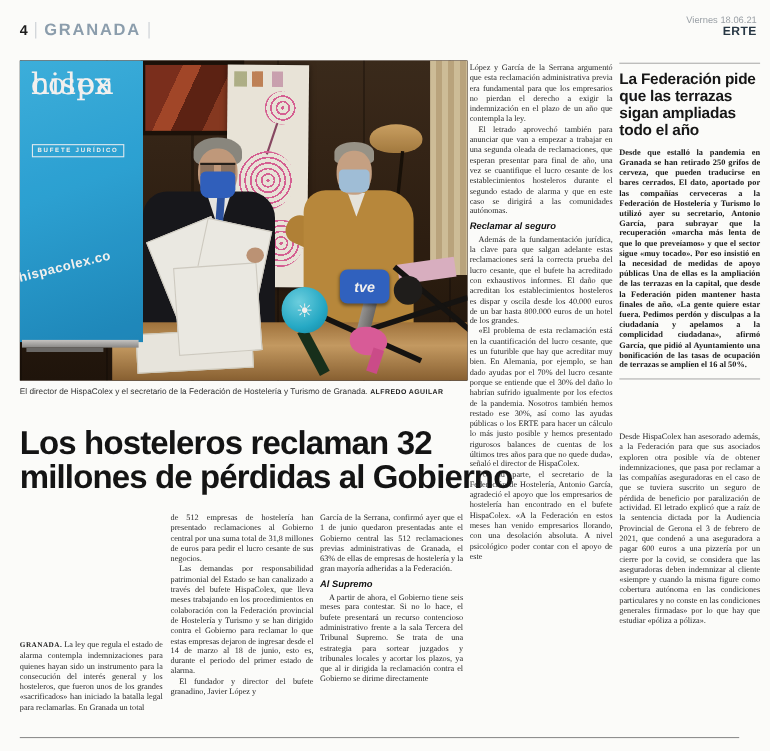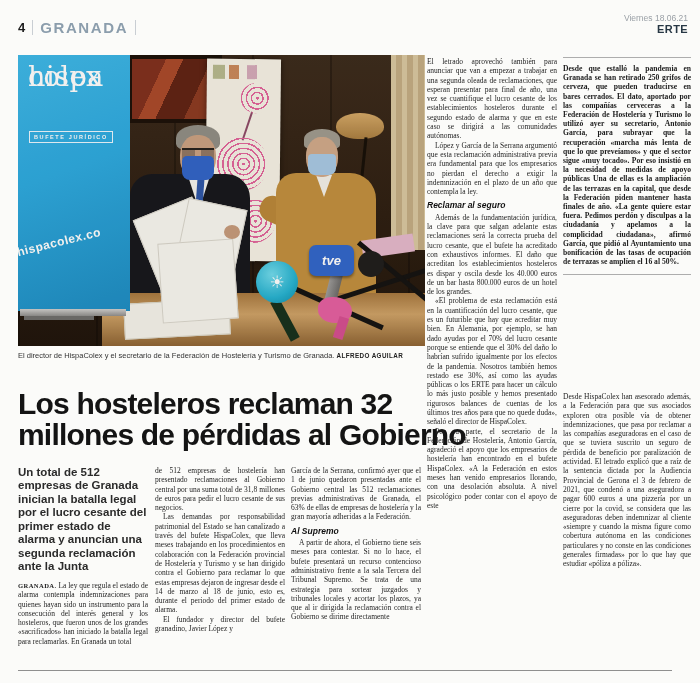--- a/index.html
+++ b/index.html
@@ -204,49 +204,49 @@
     <div class="ribbon-tail"></div>
     <div class="photo-tint"></div>
   </div>
 
   <div class="caption">
     <span>El director de HispaColex y el secretario de la Federación de Hostelería y Turismo de Granada.</span>
     <span class="credit">ALFREDO AGUILAR</span>
   </div>
 
   <h1 class="headline">Los hosteleros reclaman 32 millones de pérdidas al Gobierno</h1>
-  <div class="standfirst">Un total de 512 empresas de Granada inician la batalla legal por el lucro cesante del primer estado de alarma y anuncian una segunda reclamación ante la Junta</div>
 
   <div class="colbody c1">
       <p class="bodyp"><b class="dateline">GRANADA.</b> La ley que regula el estado de alarma contempla indemnizaciones para quienes hayan sido un instrumento para la consecución del interés general y los hosteleros, que fueron unos de los grandes «sacrificados» han iniciado la batalla legal para reclamarlas. En Granada un total</p>
     </div>
   <div class="colbody c2">
       <p class="bodyp">de 512 empresas de hostelería han presentado reclamaciones al Gobierno central por una suma total de 31,8 millones de euros para pedir el lucro cesante de sus negocios.</p>
       <p class="bodyp">Las demandas por responsabilidad patrimonial del Estado se han canalizado a través del bufete HispaColex, que lleva meses trabajando en los procedimientos en colaboración con la Federación provincial de Hostelería y Turismo y se han dirigido contra el Gobierno para reclamar lo que estas empresas dejaron de ingresar desde el 14 de marzo al 18 de junio, esto es, durante el periodo del primer estado de alarma.</p>
       <p class="bodyp">El fundador y director del bufete granadino, Javier López y</p>
     </div>
   <div class="colbody c3">
       <p class="bodyp">García de la Serrana, confirmó ayer que el 1 de junio quedaron presentadas ante el Gobierno central las 512 reclamaciones previas administrativas de Granada, el 63% de ellas de empresas de hostelería y la gran mayoría adheridas a la Federación.</p>
       <h4 class="subhead">Al Supremo</h4>
       <p class="bodyp">A partir de ahora, el Gobierno tiene seis meses para contestar. Si no lo hace, el bufete presentará un recurso contencioso administrativo frente a la sala Tercera del Tribunal Supremo. Se trata de una estrategia para sortear juzgados y tribunales locales y acortar los plazos, ya que al ir dirigida la reclamación contra el Gobierno se dirime directamente</p>
     </div>
   <div class="colbody c4">
+      <p class="bodyp">López y García de la Serrana argumentó que esta reclamación administrativa previa era fundamental para que los empresarios no pierdan el derecho a exigir la indemnización en el plazo de un año que contempla la ley.</p>
       <p class="bodyp">El letrado aprovechó también para anunciar que van a empezar a trabajar en una segunda oleada de reclamaciones, que esperan presentar para final de año, una vez se cuantifique el lucro cesante de los establecimientos hosteleros durante el segundo estado de alarma y que en este caso se dirigirá a las comunidades autónomas.</p>
-      <p class="bodyp">López y García de la Serrana argumentó que esta reclamación administrativa previa era fundamental para que los empresarios no pierdan el derecho a exigir la indemnización en el plazo de un año que contempla la ley.</p>
       <h4 class="subhead">Reclamar al seguro</h4>
       <p class="bodyp">Además de la fundamentación jurídica, la clave para que salgan adelante estas reclamaciones será la correcta prueba del lucro cesante, que el bufete ha acreditado con exhaustivos informes. El daño que acreditan los establecimientos hosteleros es dispar y oscila desde los 40.000 euros de un bar hasta 800.000 euros de un hotel de los grandes.</p>
       <p class="bodyp">«El problema de esta reclamación está en la cuantificación del lucro cesante, que es un futurible que hay que acreditar muy bien. En Alemania, por ejemplo, se han dado ayudas por el 70% del lucro cesante porque se entiende que el 30% del daño lo habrían sufrido igualmente por los efectos de la pandemia. Nosotros también hemos restado ese 30%, así como las ayudas públicas o los ERTE para hacer un cálculo lo más justo posible y hemos presentado rigurosos balances de cuentas de los últimos tres años para que no quede duda», señaló el director de HispaColex.</p>
       <p class="bodyp">Por su parte, el secretario de la Federación de Hostelería, Antonio García, agradeció el apoyo que los empresarios de hostelería han encontrado en el bufete HispaColex. «A la Federación en estos meses han venido empresarios llorando, con una desolación absoluta. A nivel psicológico poder contar con el apoyo de este</p>
     </div>
   <div class="colbody c5">
       <p class="bodyp">Desde HispaColex han asesorado además, a la Federación para que sus asociados exploren otra posible vía de obtener indemnizaciones, que pasa por reclamar a las compañías aseguradoras en el caso de que se tuviera suscrito un seguro de pérdida de beneficio por paralización de actividad. El letrado explicó que a raíz de la sentencia dictada por la Audiencia Provincial de Gerona el 3 de febrero de 2021, que condenó a una aseguradora a pagar 600 euros a una pizzería por un cierre por la covid, se considera que las aseguradoras deben indemnizar al cliente «siempre y cuando la misma figure como cobertura autónoma en las condiciones particulares y no conste en las condiciones generales firmadas» por lo que hay que estudiar «póliza a póliza».</p>
     </div>
 
   <div class="sidebar">
     <div class="sidebar-rule"></div>
+    <h2 class="sidebar-headline">La Federación pide que las terrazas sigan ampliadas todo el año</h2>
     <div class="sidebar-body">
         <p class="bodyp">Desde que estalló la pandemia en Granada se han retirado 250 grifos de cerveza, que pueden traducirse en bares cerrados. El dato, aportado por las compañías cerveceras a la Federación de Hostelería y Turismo lo utilizó ayer su secretario, Antonio García, para subrayar que la recuperación «marcha más lenta de que lo que preveíamos» y que el sector sigue «muy tocado». Por eso insistió en la necesidad de medidas de apoyo públicas Una de ellas es la ampliación de las terrazas en la capital, que desde la Federación piden mantener hasta finales de año. «La gente quiere estar fuera. Pedimos perdón y disculpas a la ciudadanía y apelamos a la complicidad ciudadana», afirmó García, que pidió al Ayuntamiento una bonificación de las tasas de ocupación de terrazas se amplíen el 16 al 50%.</p>
       </div>
     <div class="sidebar-endrule"></div>
   </div>
 
   <div class="bottom-rule"></div>
 </div>
 
 </body></html>

